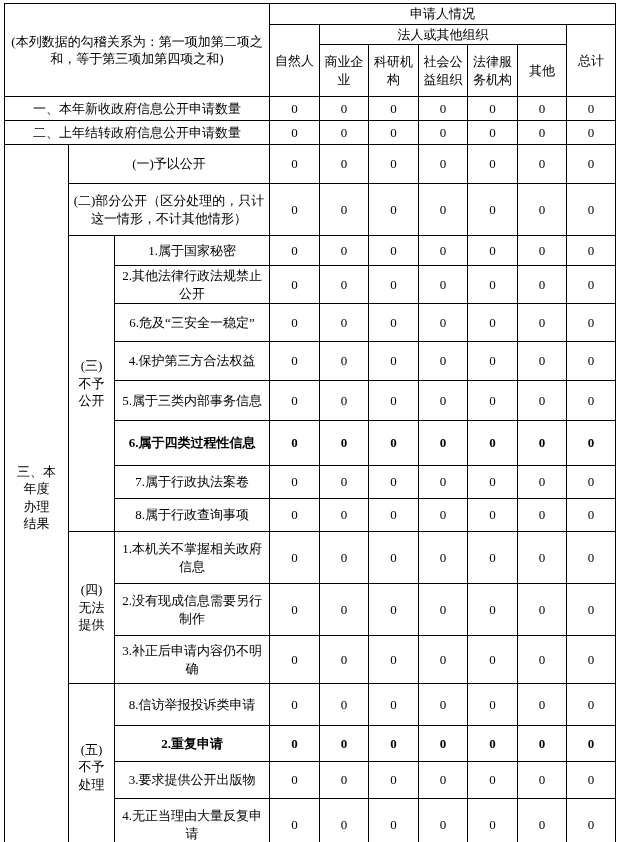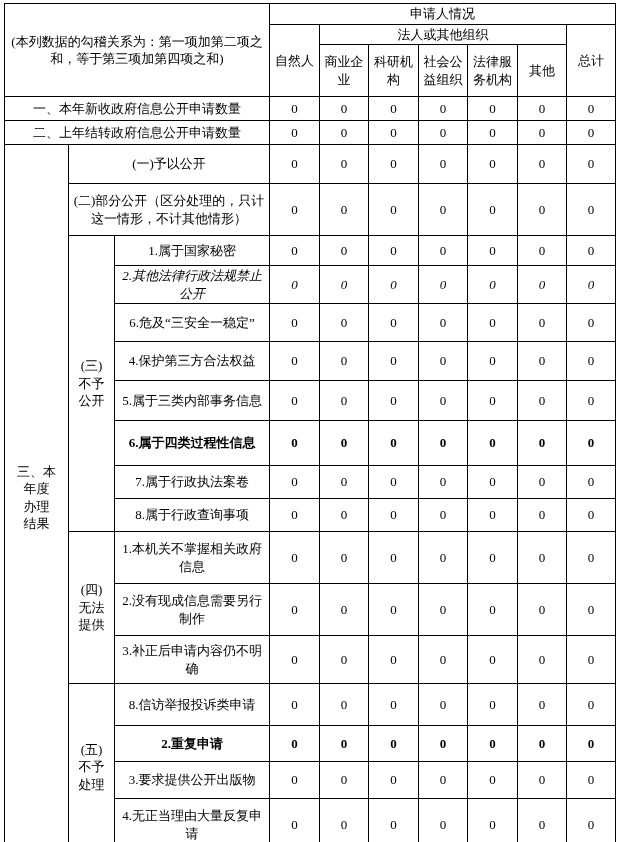--- a/index.html
+++ b/index.html
@@ -137,21 +137,21 @@
 公开</td>
       <td class="row-label">1.属于国家秘密</td>
       <td class="value-cell">0</td>
       <td class="value-cell">0</td>
       <td class="value-cell">0</td>
       <td class="value-cell">0</td>
       <td class="value-cell">0</td>
       <td class="value-cell">0</td>
       <td class="value-cell">0</td>
     </tr>
-    <tr style="height:38px;font-style:italic;">
+    <tr style="height:38px;">
       <td class="row-label">2.其他法律行政法规禁止公开</td>
       <td class="value-cell">0</td>
       <td class="value-cell">0</td>
       <td class="value-cell">0</td>
       <td class="value-cell">0</td>
       <td class="value-cell">0</td>
       <td class="value-cell">0</td>
       <td class="value-cell">0</td>
     </tr>
     <tr style="height:38px;">

